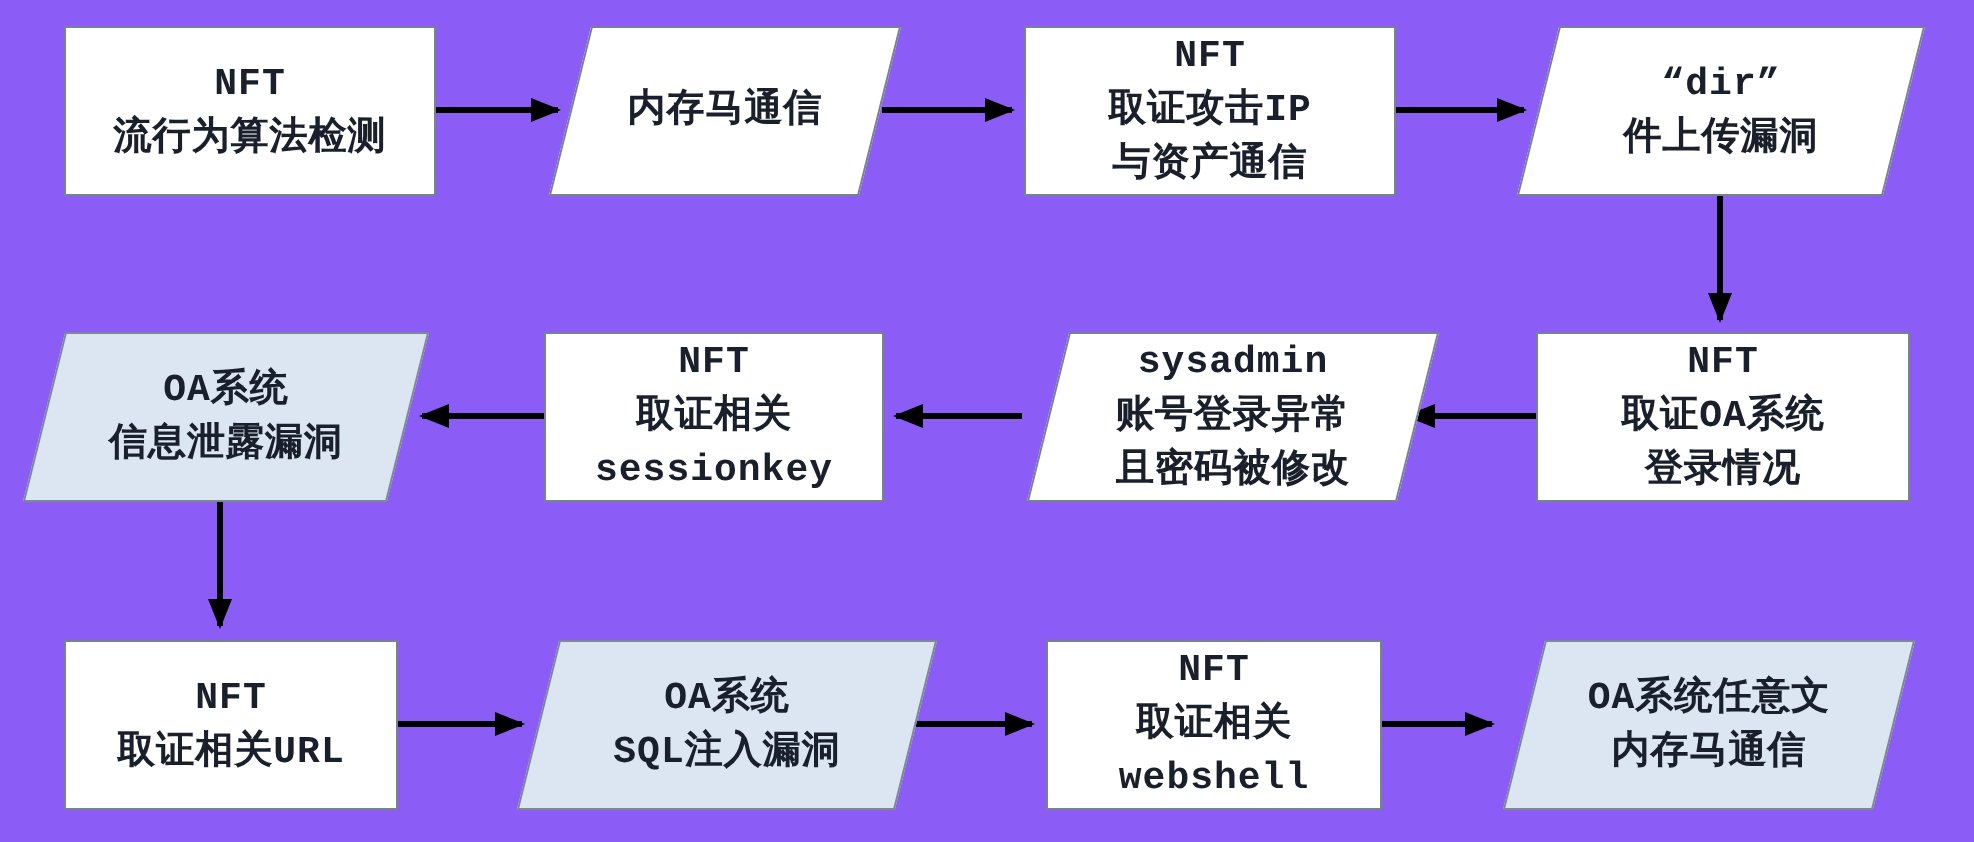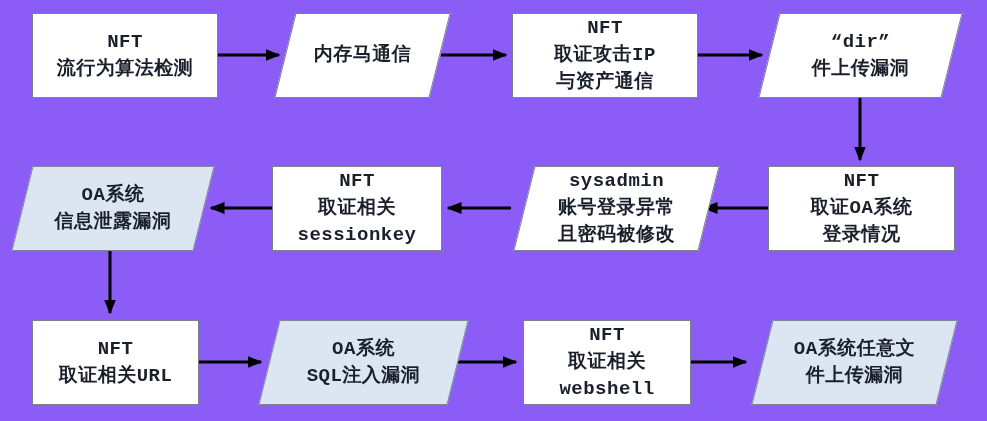--- a/index.html
+++ b/index.html
@@ -102,16 +102,16 @@
   </div>
   <div class="node rect" style="left:523px;top:320px;width:168px;height:85px;">
     <div class="shape"></div>
     <div class="label">NFT
 取证相关
 webshell</div>
   </div>
   <div class="node para blue" style="left:762px;top:320px;width:185px;height:85px;">
     <div class="shape"></div>
     <div class="label">OA系统任意文
-件上传漏洞</div>
+内存马通信</div>
   </div>
 
 </div>
 
 </body></html>

